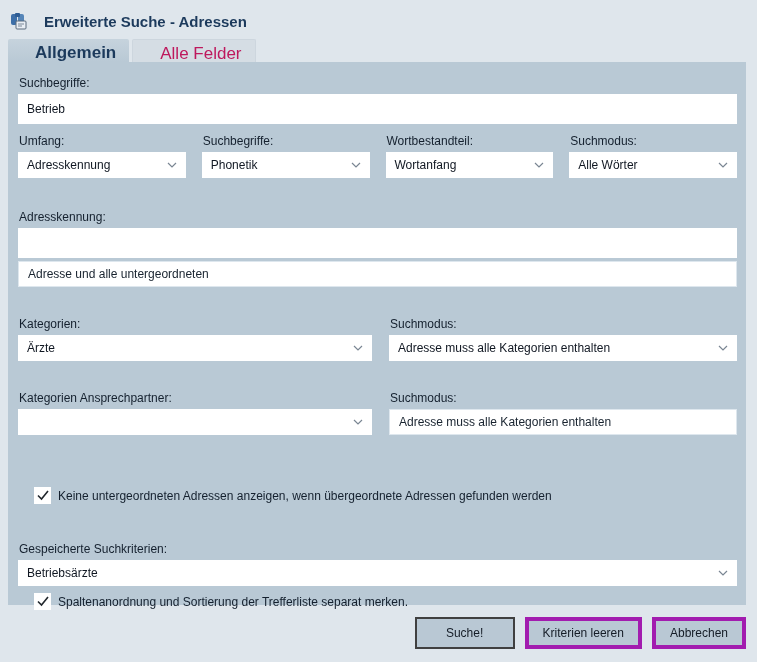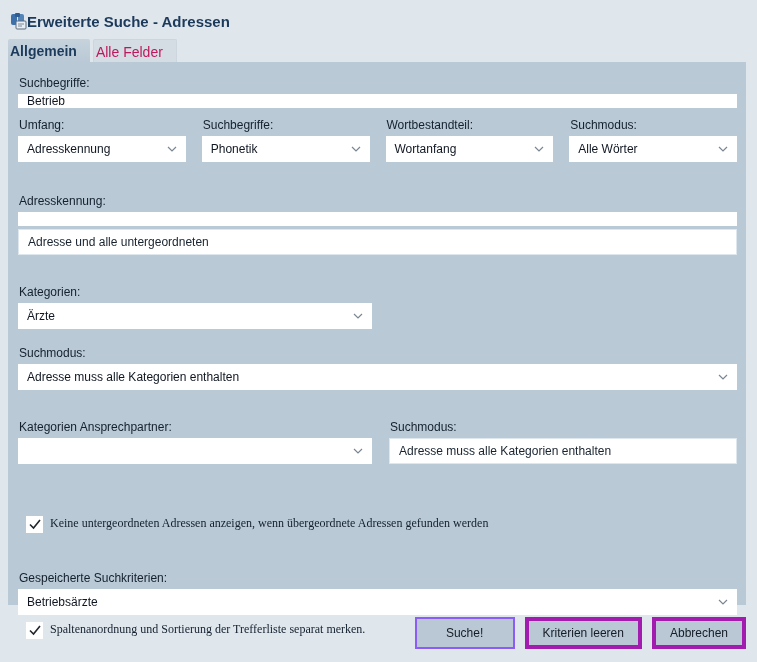--- a/index.html
+++ b/index.html
@@ -5,33 +5,33 @@
   * { margin: 0; padding: 0; box-sizing: border-box; }
   html, body {
     width: 757px; height: 662px;
     background: #dfe6ec;
     font-family: "Liberation Sans", sans-serif;
     font-size: 12px;
     color: #16222f;
     overflow: hidden;
   }
   .titlebar {
-    display: flex; align-items: center; gap: 0;
+    display: flex; align-items: center; gap: 17px;
     padding: 9px 0 0 10px; height: 34px;
   }
   .titlebar .title {
     font-size: 15px; font-weight: bold; color: #1c3a5c;
   }
   .tabstrip {
     display: flex; align-items: flex-end;
     margin: 5px 0 0 8px; height: 23px;
   }
   .tab {
-    height: 23px; padding: 4px 13px 0 2px;
-    font-size: 14px; cursor: default;
+    height: 23px; padding: 4px 13px 0 27px;
+    font-size: 17px; cursor: default;
     border-radius: 2px 2px 0 0;
   }
   .tab.active {
     background: linear-gradient(#c6d3dd, #b9c9d5);
     color: #1c3a5c; font-weight: bold;
   }
   .tab.inactive {
     background: #d5dde4; color: #be185d;
     margin-left: 3px; border: 1px solid #cdd6de; border-bottom: none;
   }
@@ -39,21 +39,21 @@
     margin: 0 11px 0 8px;
     width: 738px; height: 543px;
     background: #b9c9d5;
     padding: 14px 9px 0 10px;
   }
   label.flabel {
     display: block; margin: 0 0 3px 1px;
     color: #14202e; line-height: 15px;
   }
   .text-input {
-    width: 100%; height: 14px;
+    width: 100%; height: 30px;
     border: none; outline: none;
     background: #ffffff; color: #101722;
     font-family: "Liberation Sans", sans-serif;
     font-size: 12px; padding: 5px 9px;
   }
   .combo {
     height: 26px; background: #ffffff;
     display: flex; align-items: center; justify-content: space-between;
     padding: 12px 9px; cursor: default; color: #101722;
   }
@@ -64,24 +64,24 @@
     display: flex; align-items: center;
     padding: 0 9px; color: #18232f;
   }
   .row4 { display: flex; gap: 16px; margin-top: 10px; }
   .row4 .col { flex: 1; }
   .row2 { display: flex; gap: 17px; }
   .row2 .col-left { width: 354px; }
   .row2 .col-right { flex: 1; }
   .sec-adresskennung { margin-top: 32px; }
   .scope-display { margin-top: 3px; }
-  .sec-kategorien { margin-top: 30px; flex-direction: column; }
+  .sec-kategorien { margin-top: 30px; }
   .sec-ansprechpartner { margin-top: 30px; }
   .checkrow {
-    display: flex; align-items: flex-start; margin-left: 8px; font-family: Liberation Serif, serif;
+    display: flex; align-items: center; margin-left: 16px;
   }
   .checkrow.first { margin-top: 52px; }
   .checkrow.second { margin-top: 7px; }
   .checkbox {
     width: 17px; height: 17px; background: #ffffff;
     display: inline-flex; align-items: center; justify-content: center;
     flex: 0 0 17px;
   }
   .checkrow label { margin-left: 7px; color: #14202e; }
   .sec-gespeichert { margin-top: 38px; }
@@ -89,21 +89,21 @@
     display: flex; justify-content: flex-end; gap: 10px;
     margin: 12px 11px 0 0;
   }
   .btn {
     height: 32px; min-width: 90px; padding: 0 14px;
     background: #b9c8d4; color: #141c26;
     border: 4px solid #a21caf;
     font-family: "Liberation Sans", sans-serif; font-size: 12px;
     cursor: default;
   }
-  .btn.default { border: 2px solid #8b5cf6; min-width: 100px; }
+  .btn.default { border: 2px solid #404040; min-width: 100px; }
 </style>
 </head>
 <body>
 
 <div>
 
   <div class="titlebar">
     <span style="display:flex;">
       <svg width="17" height="17" viewBox="0 0 17 17">
         <rect x="1" y="1" width="6" height="11" rx="2" fill="#3d6fa8"></rect>

